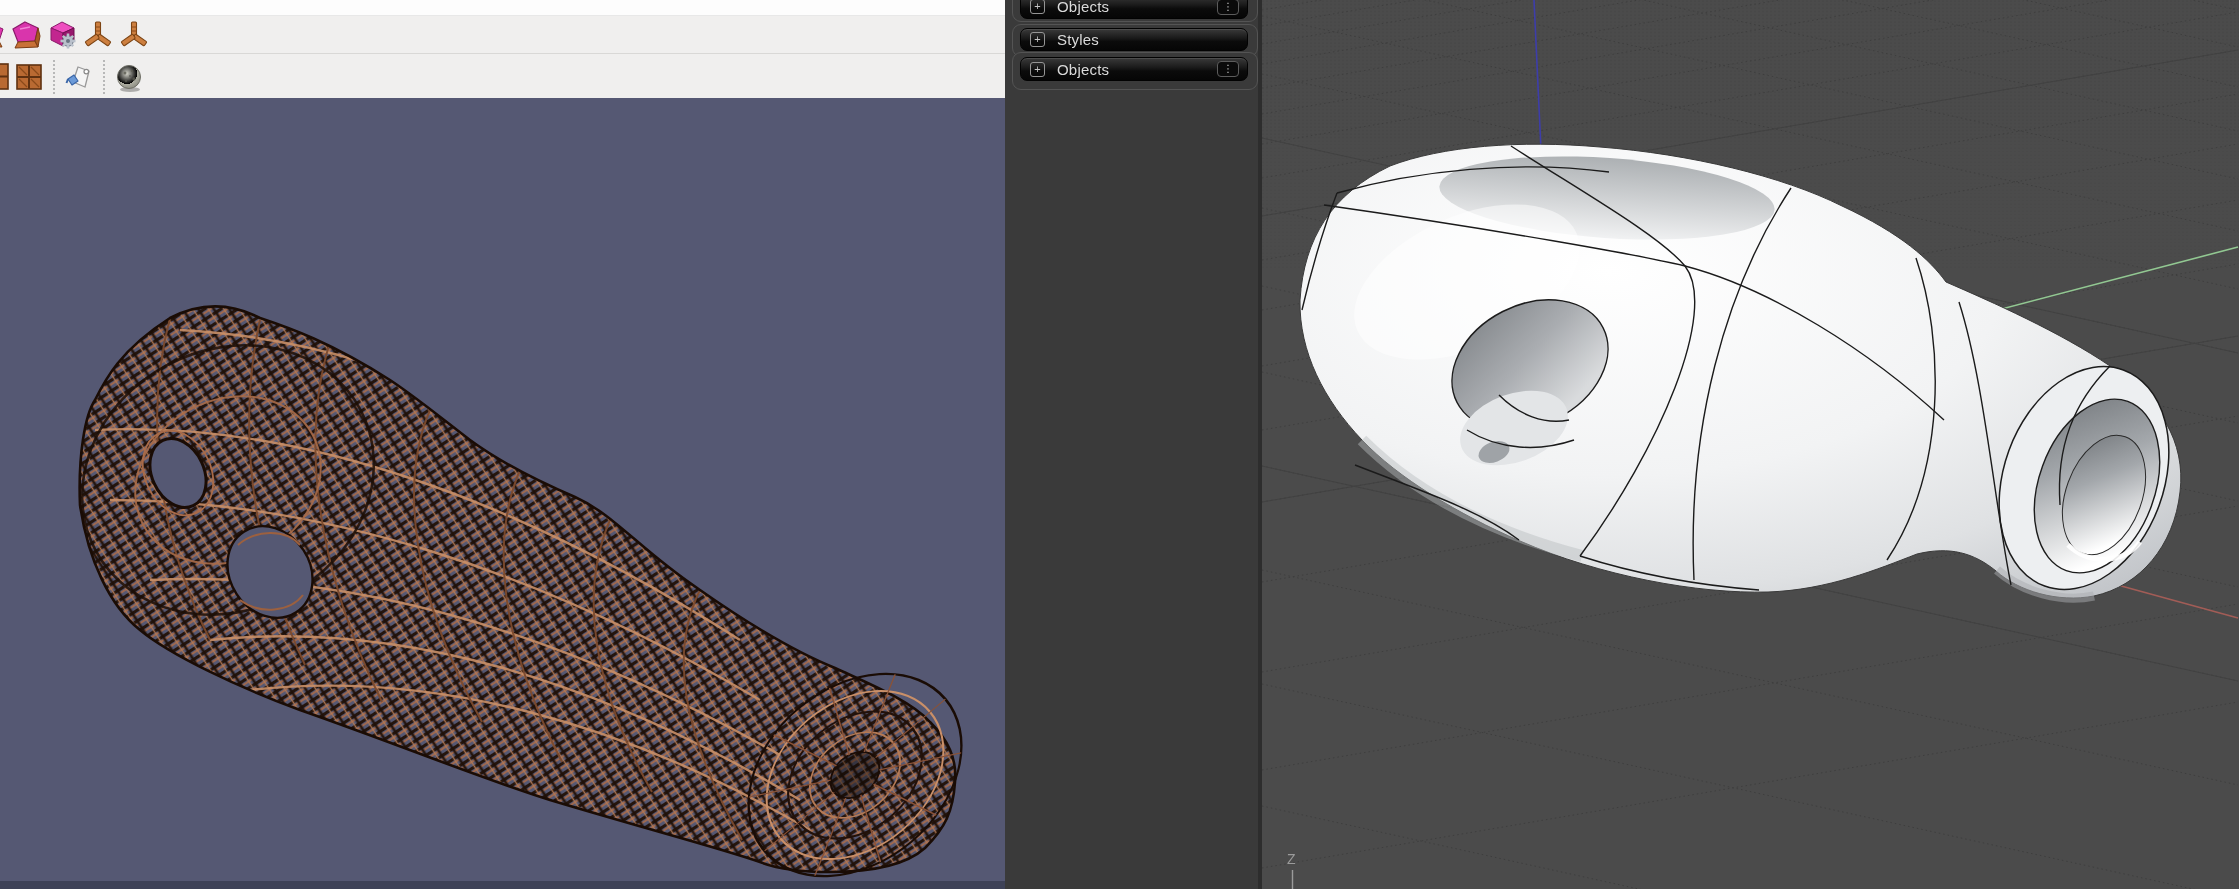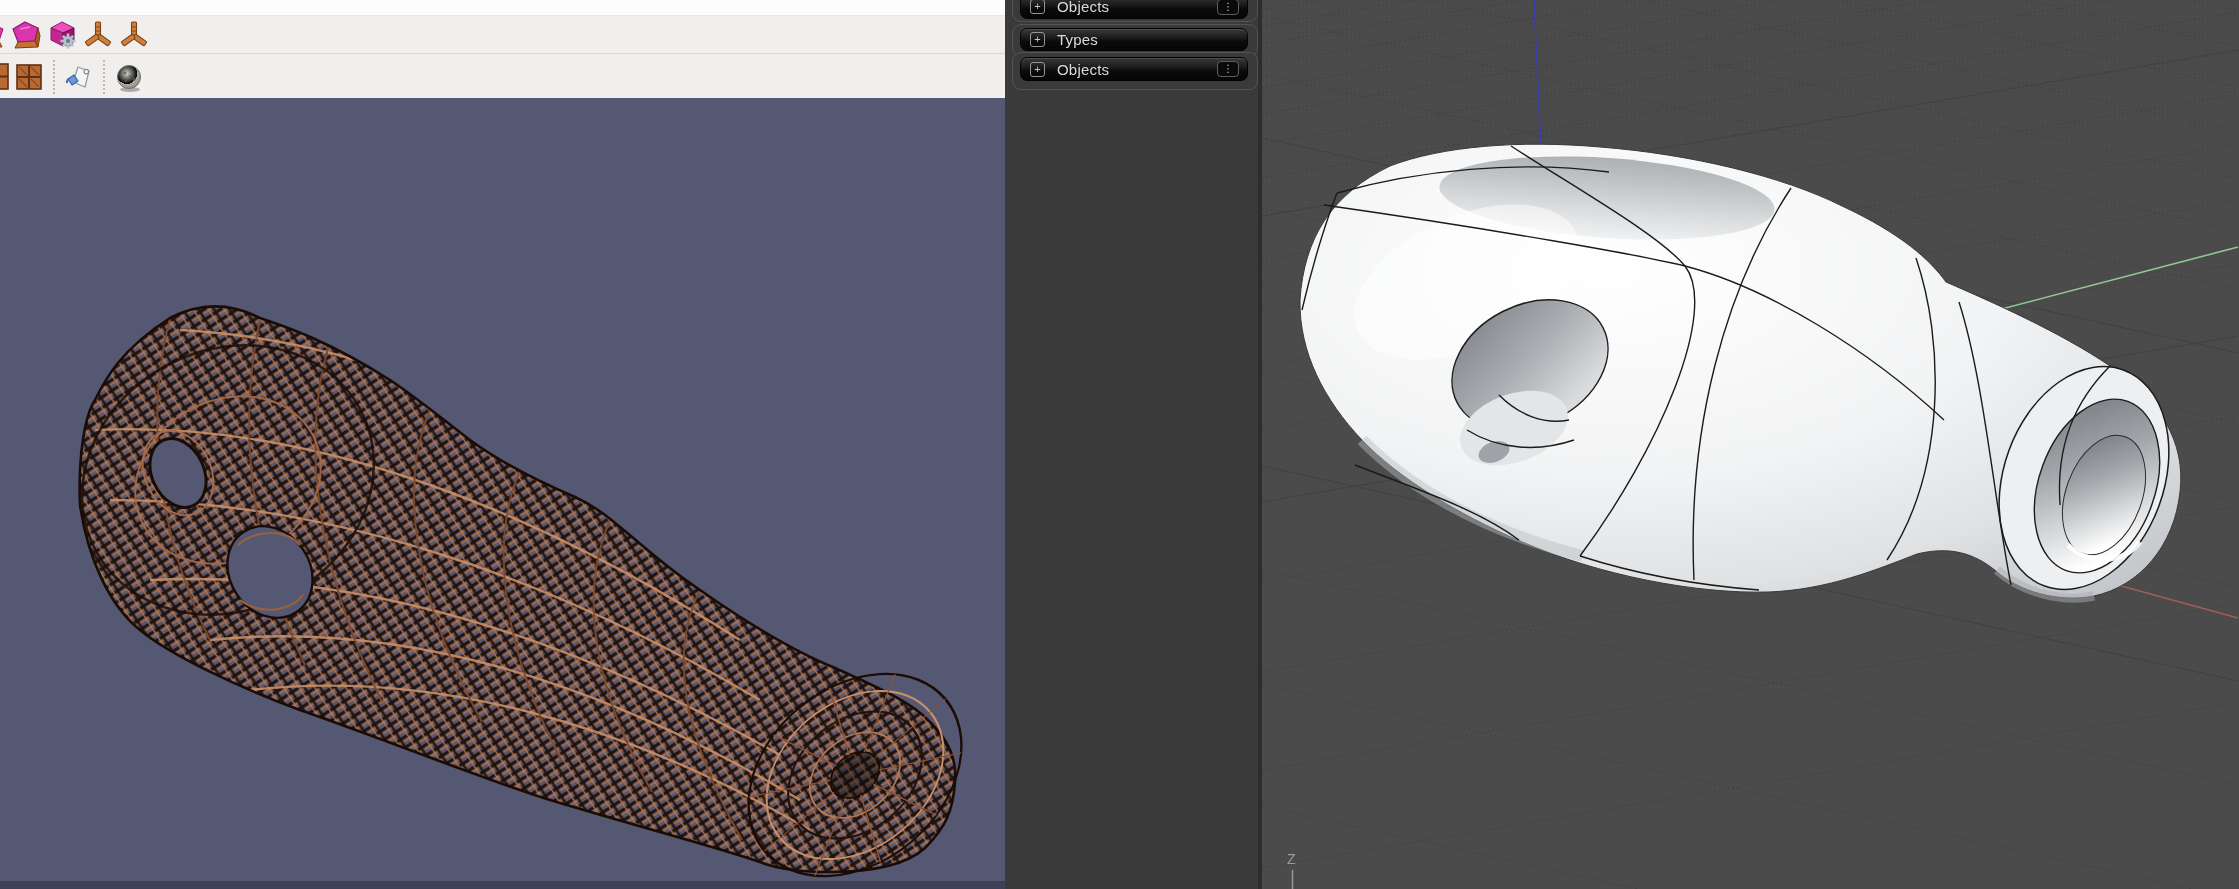--- a/index.html
+++ b/index.html
@@ -240,21 +240,21 @@
     <div class="sb-card" style="top:-12px;height:32px;"></div>
     <div class="sb-bar" style="top:-6px;height:23px;">
       <span class="sb-plus">+</span>
       <span class="sb-label">Objects</span>
       <span class="sb-menu">⋮</span>
     </div>
 
     <div class="sb-card" style="top:24px;height:31px;"></div>
     <div class="sb-bar" style="top:28px;height:21px;">
       <span class="sb-plus">+</span>
-      <span class="sb-label">Types</span>
+      <span class="sb-label">Styles</span>
     </div>
 
     <div class="sb-card" style="top:52px;height:36px;"></div>
     <div class="sb-bar" style="top:57px;height:22px;">
       <span class="sb-plus">+</span>
       <span class="sb-label">Objects</span>
       <span class="sb-menu">⋮</span>
     </div>
   </div>
   <div id="panel-divider"></div>

